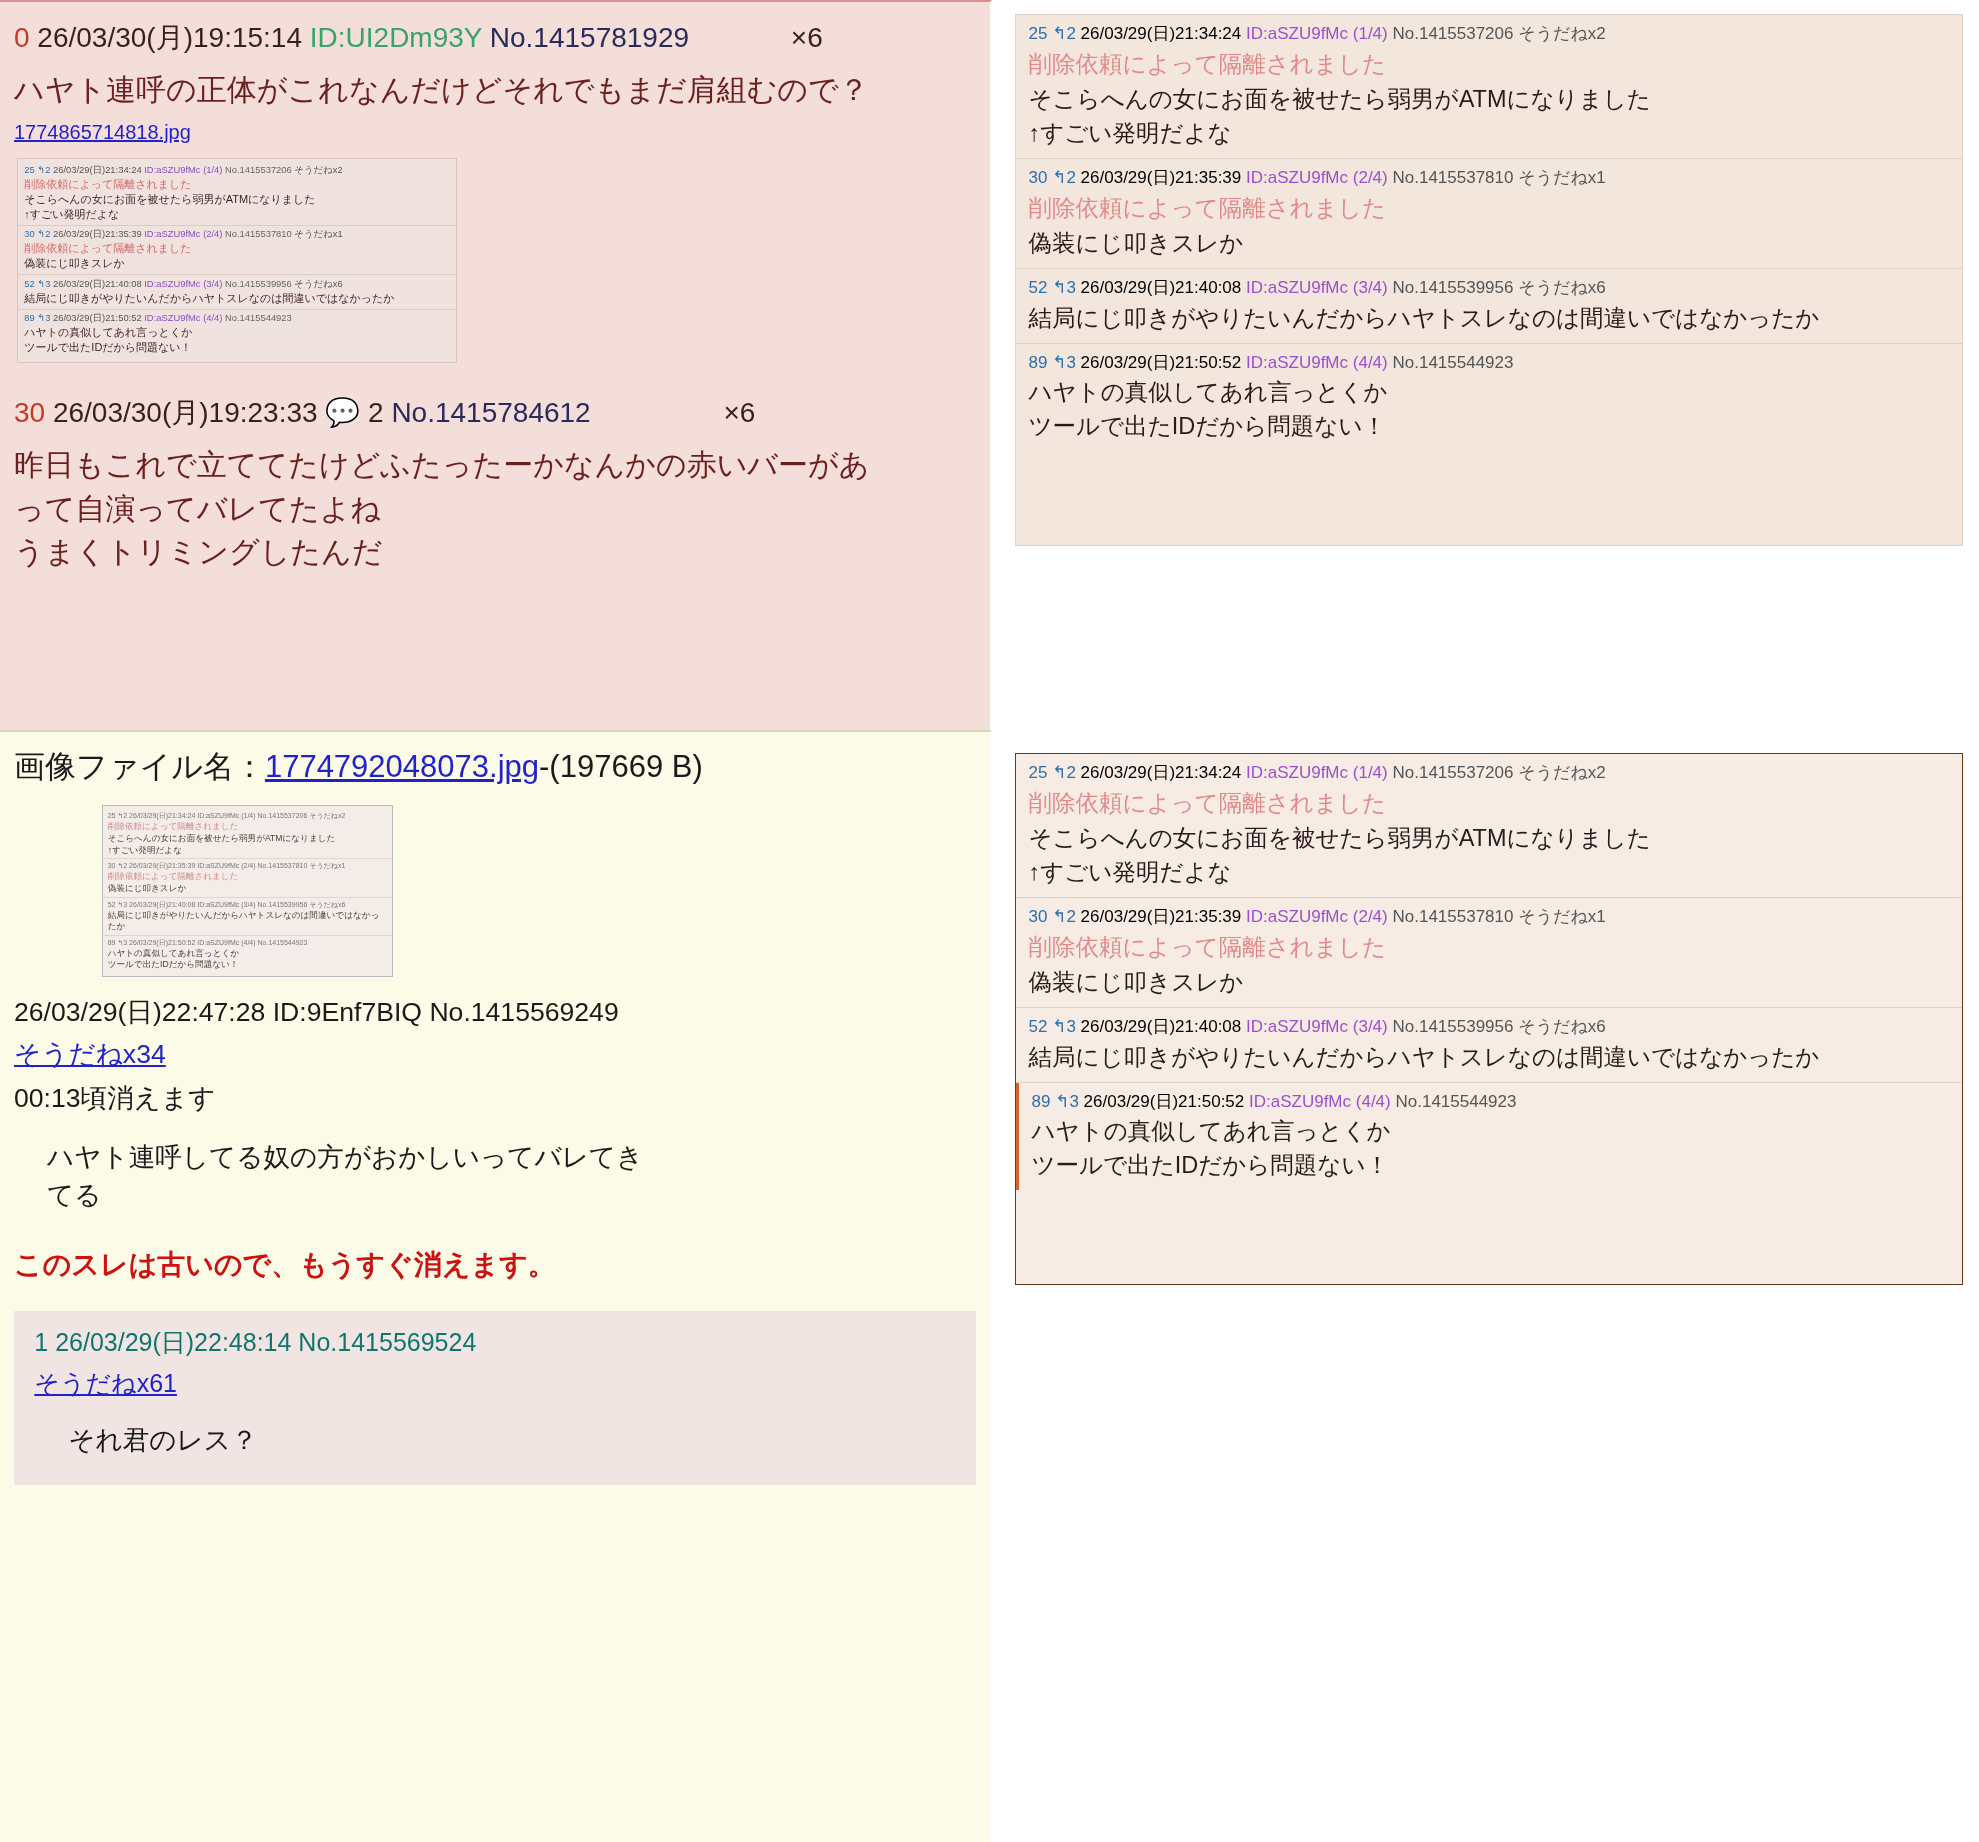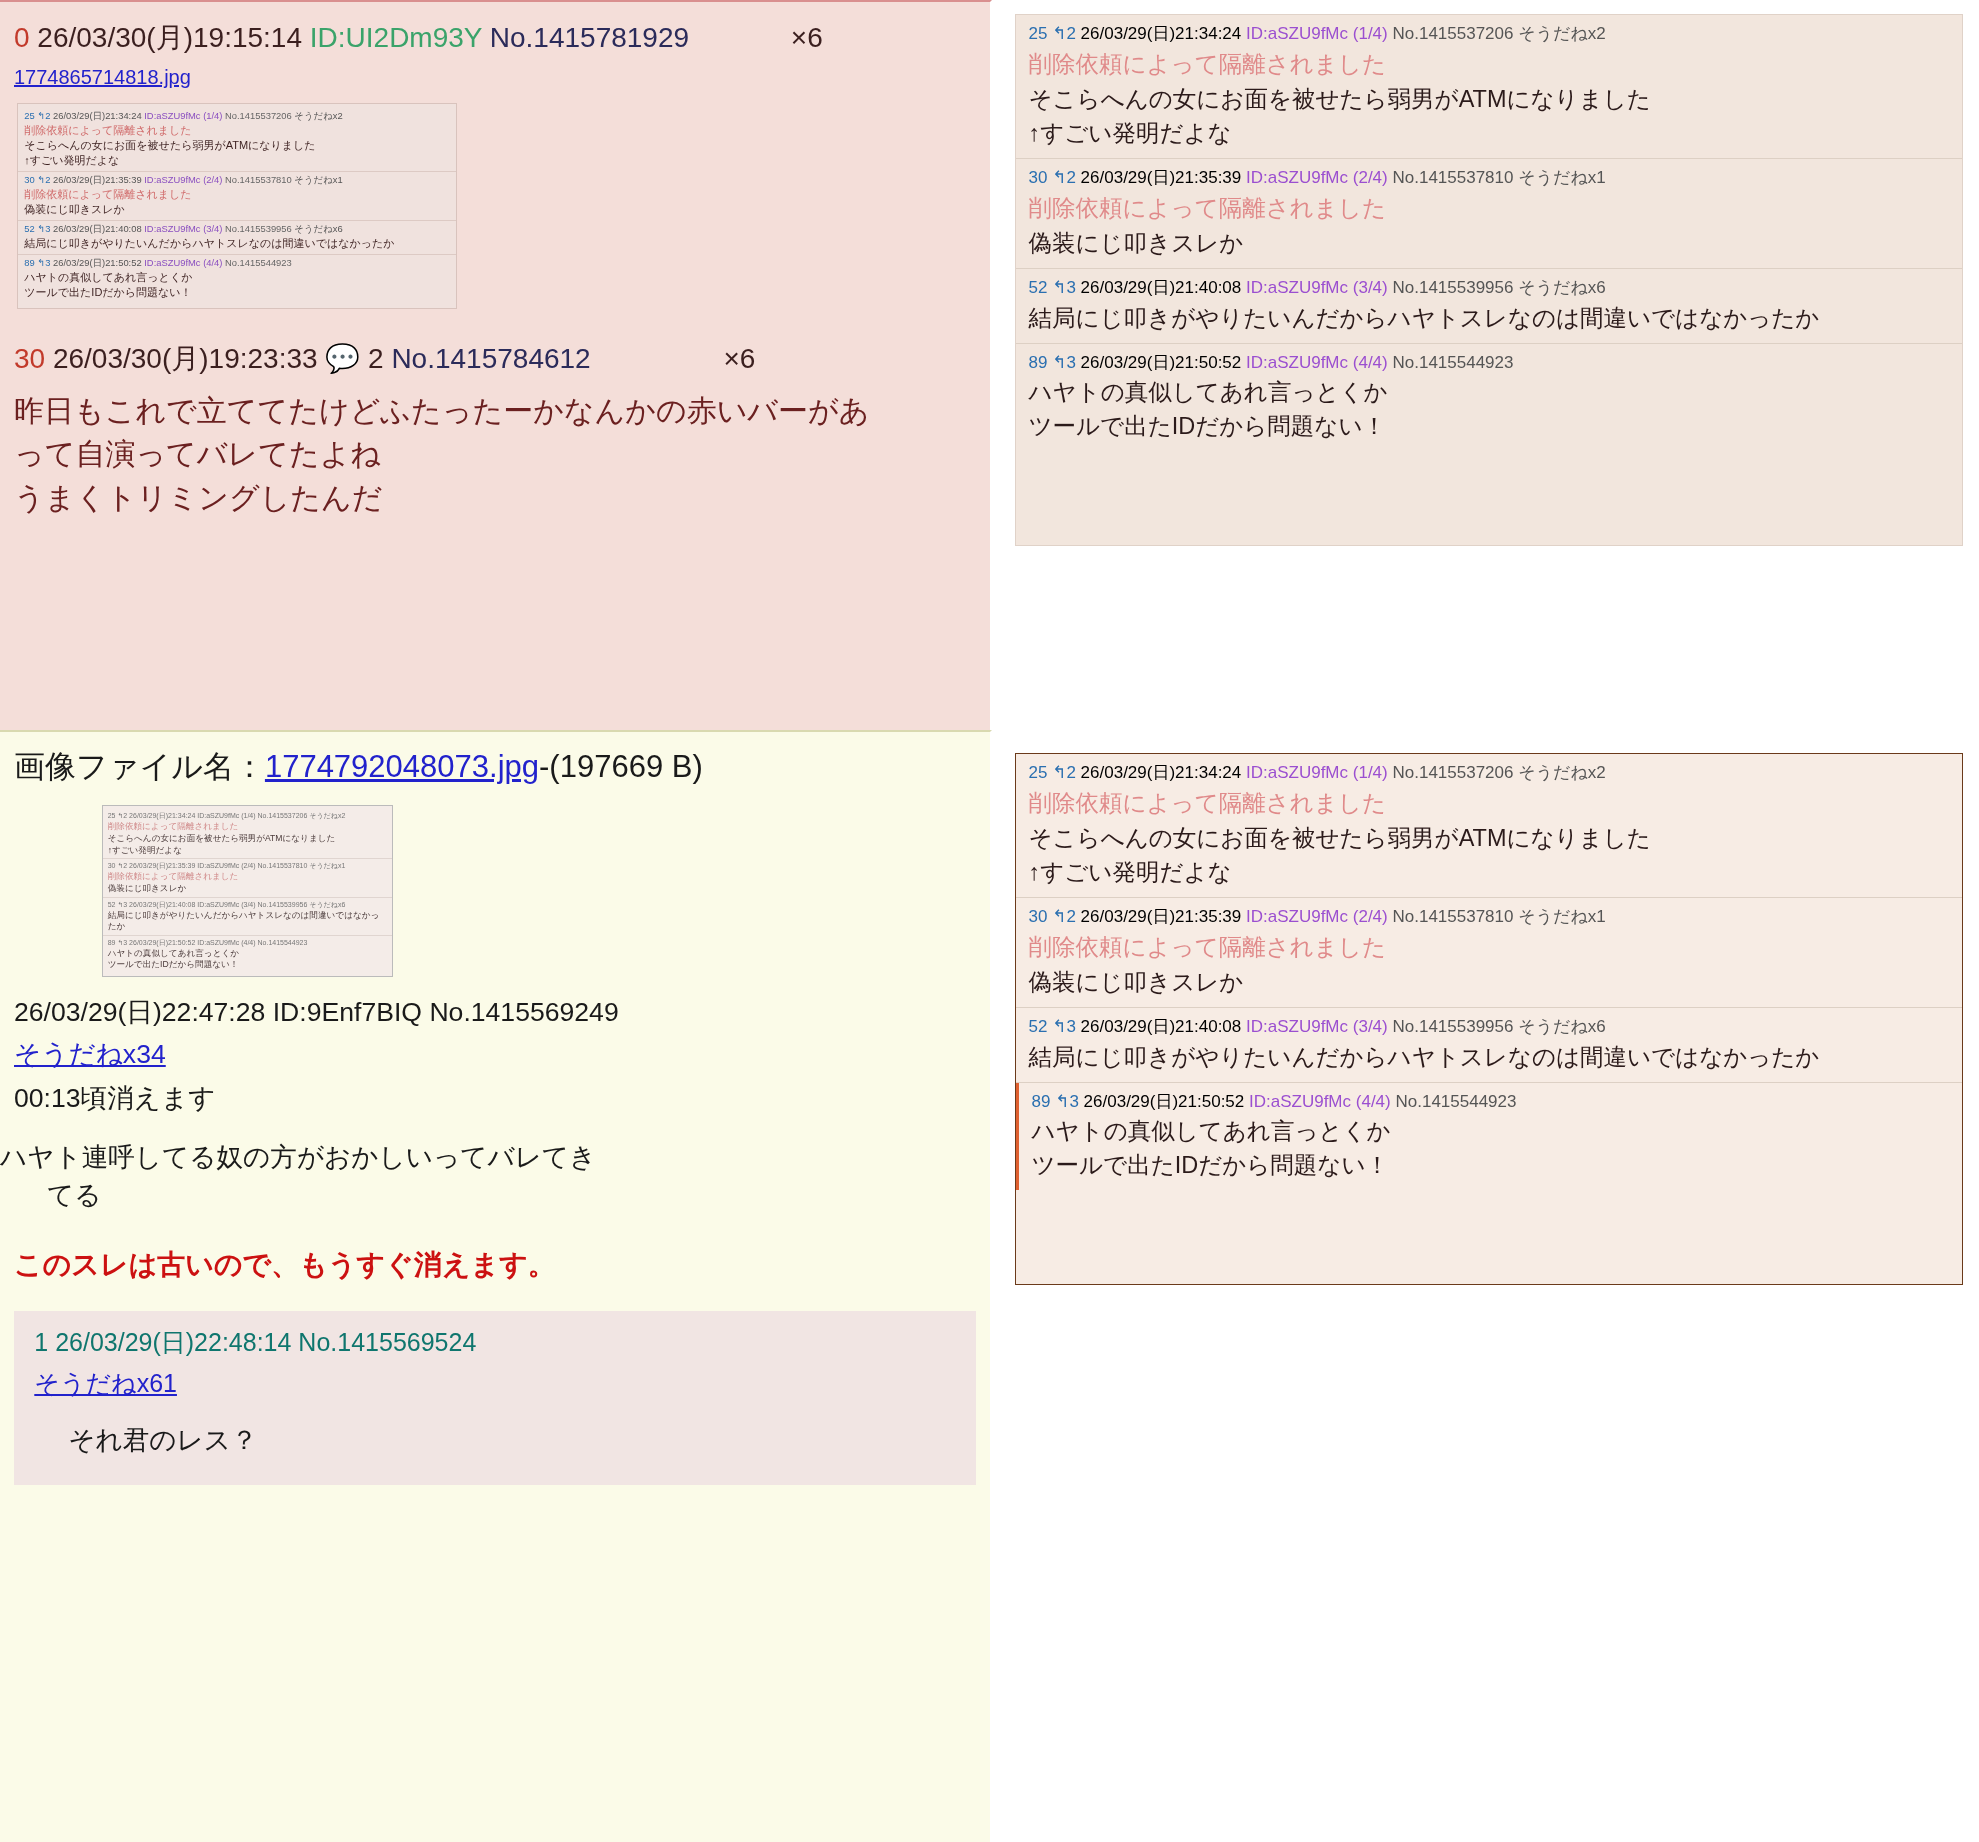--- a/index.html
+++ b/index.html
@@ -109,21 +109,21 @@
     padding: 3.1px 0;
   }
   .t-row { padding: 2.3px 4.7px; border-bottom: 0.8px solid #e0d5d0; }
   .t-row:last-child { border-bottom: none; }
   .t-meta { font-size: 7px; color: #777; white-space: nowrap; }
   .t-del { font-size: 8.6px; color: #d08a8a; }
   .t-text { font-size: 8.6px; color: #4a3a3a; line-height: 1.3; }
   .post2-meta { font-size: 26.6px; color: #1a1a1a; padding: 17px 0 0 14px; }
   .sodane { font-size: 26.6px; color: #2222cc; text-decoration: underline; display:inline-block; padding-left: 14px; margin-top: 6.3px;}
   .plain-line { font-size: 26.6px; color: #1a1a1a; padding-left: 14px; margin-top: 7.8px; }
-  .indent-line { font-size: 26.6px; color: #1a1a1a; margin-top: 22px; line-height: 1.45; }
+  .indent-line { font-size: 26.6px; color: #1a1a1a; padding-left: 47px; margin-top: 22px; line-height: 1.45; }
   .warn-line { font-size: 28px; font-weight: bold; color: #cc1111; padding-left: 14px; margin-top: 31px; }
   .reply-box {
     margin: 26.6px 14px 0 14px;
     background: #f1e5e3;
     padding: 15.6px 20.3px 26.6px 20.3px;
   }
   .reply-meta { font-size: 25px; color: #0f766e; }
   .reply-sodane { font-size: 25px; color: #2222cc; text-decoration: underline; display:inline-block; margin-top: 7.8px; }
   .reply-text { font-size: 26.6px; color: #1a1a1a; margin-top: 22px; padding-left: 34px; }
   
@@ -143,20 +143,21 @@
 <div class="quad" id="panel-tl">
 
   <div style="padding: 17px 0 0 14px;">
     <div class="post-head">
       <span class="num-0">0</span>
       <span>26/03/30(月)19:15:14</span>
       <span class="idtag">ID:UI2Dm93Y</span>
       <span class="nolabel">No.1415781929</span>
       <span class="res" style="margin-left:94px;">×6</span>
     </div>
+    <div class="post-body" style="margin-top:11px;">ハヤト連呼の正体がこれなんだけどそれでもまだ肩組むので？</div>
     <a class="filelink" style="margin-top:9.4px;">1774865714818.jpg</a>
   </div>
 
   <div class="mini-quote" style="margin-top:14px;">
     <div class="mini-row">
       <div class="mini-meta">
         <span class="mq-n">25</span>
         <span class="mq-arrow">↰</span><span class="mq-arrow">2</span>
         <span>26/03/29(日)21:34:24</span>
         <span class="mq-id">ID:aSZU9fMc</span>

